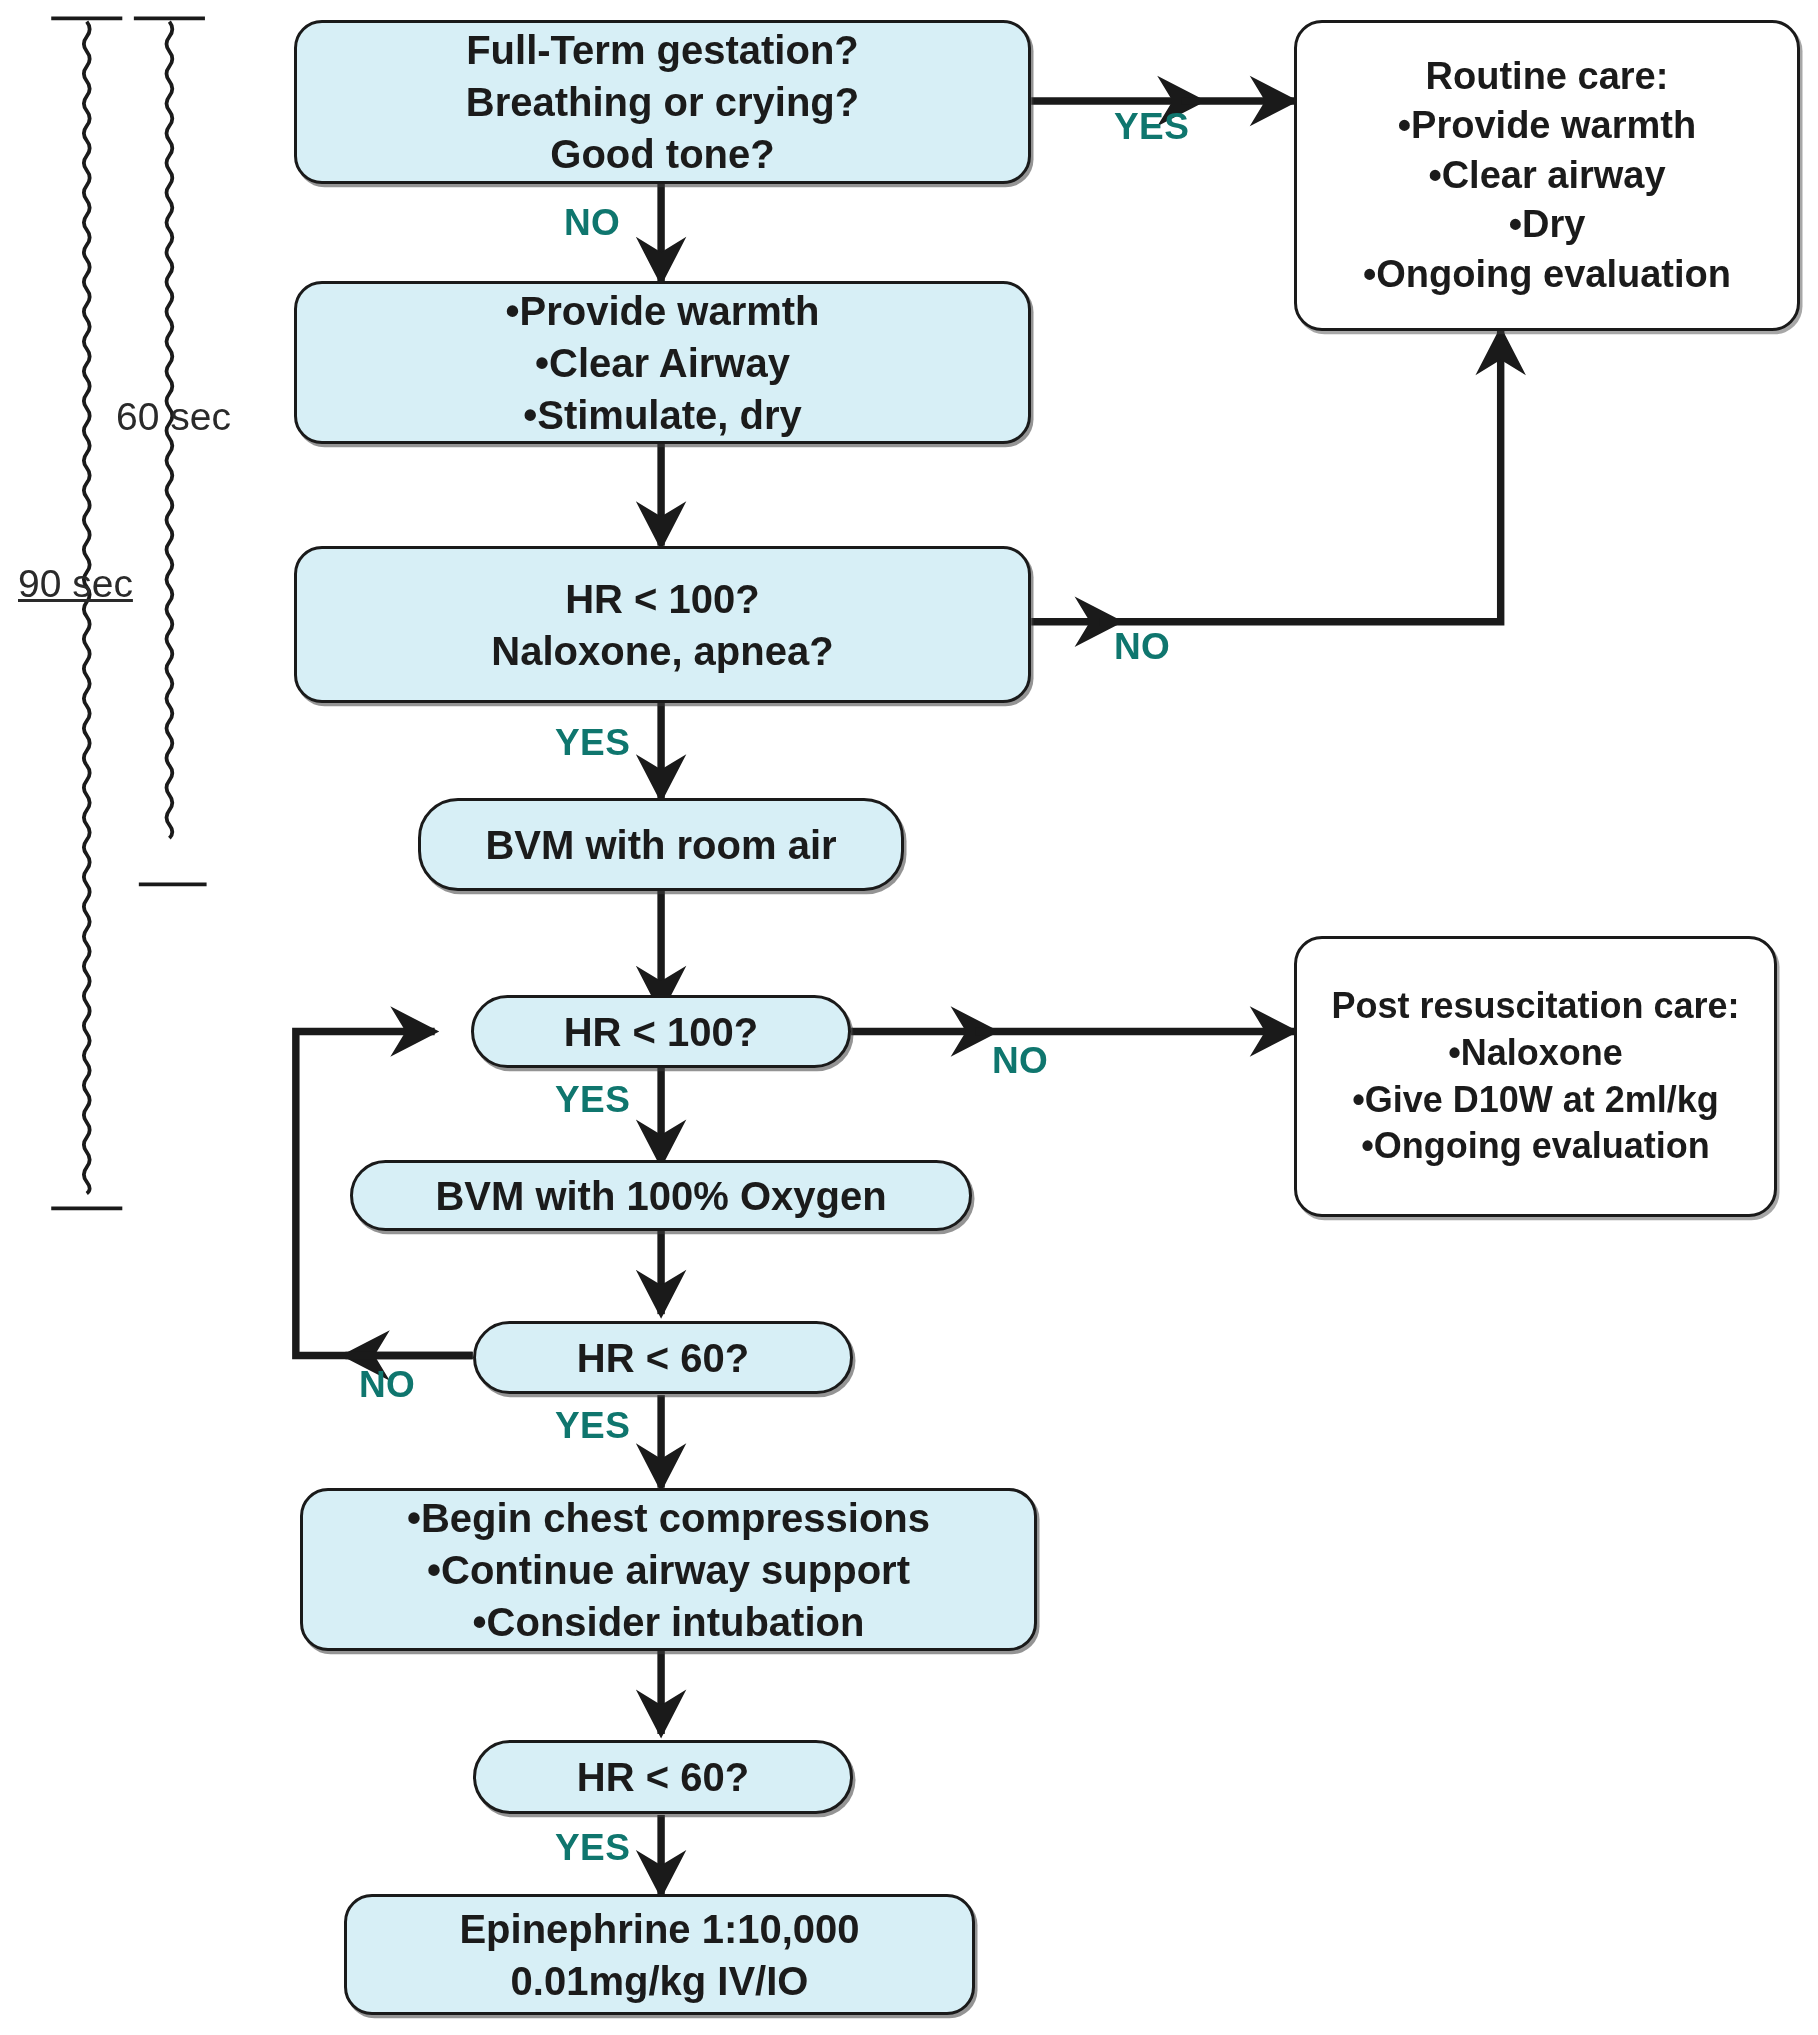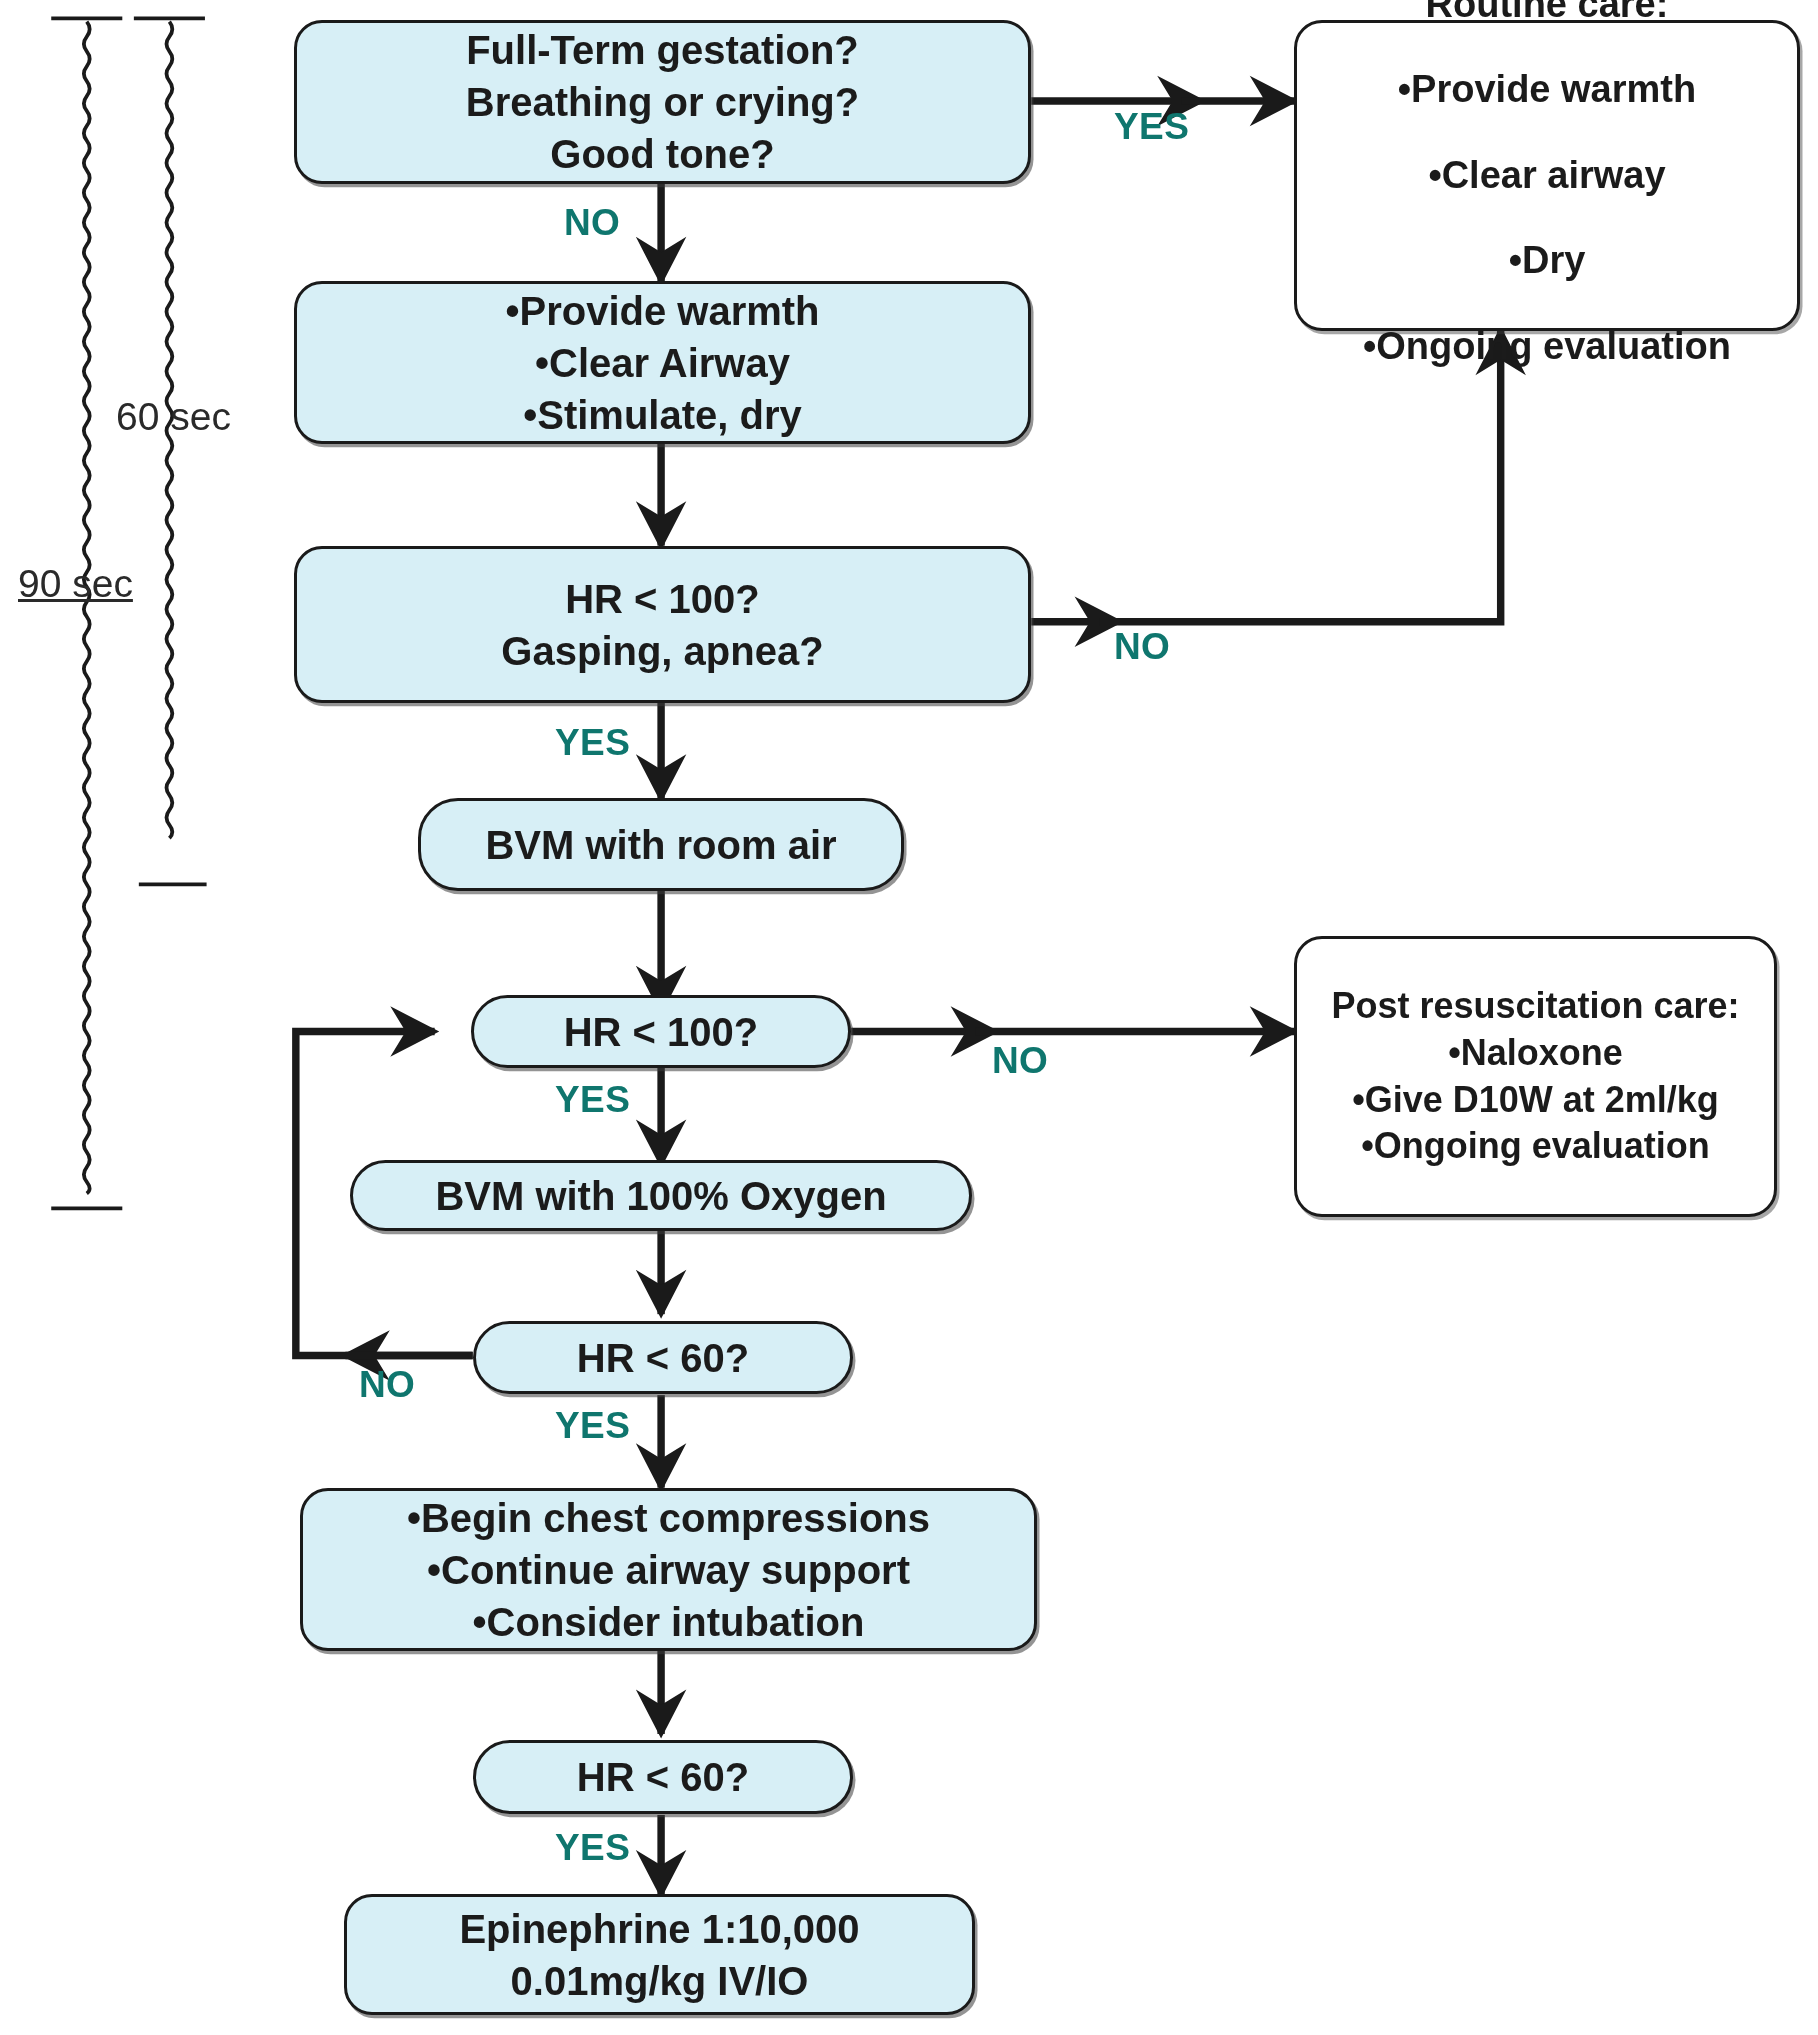--- a/index.html
+++ b/index.html
@@ -133,37 +133,37 @@
   <div class="timelabel" style="left:116px;top:395px;font-size:39px;">60 sec</div>
 
   <div class="timelabel" style="left:18px;top:562px;font-size:39px;text-decoration:underline;">90 sec</div>
 
   <div class="nodebox r-lg" style="left:294px;top:20px;width:737px;height:164px;font-size:40px;">
     <span class="ln">Full-Term gestation?</span>
     <span class="ln">Breathing or crying?</span>
     <span class="ln">Good tone?</span>
   </div>
 
-  <div class="nodebox plain r-lg" style="left:1294px;top:20px;width:506px;height:311px;font-size:38px;box-shadow:2.5px 3.3px 0 rgba(60,60,60,0.45);gap:36px;">
+  <div class="nodebox plain r-lg" style="left:1294px;top:20px;width:506px;height:311px;font-size:38px;box-shadow:2.5px 3.3px 0 rgba(60,60,60,0.45);">
     <span class="ln">Routine care:</span>
     <span class="ln">•Provide warmth</span>
     <span class="ln">•Clear airway</span>
     <span class="ln">•Dry</span>
     <span class="ln">•Ongoing evaluation</span>
   </div>
 
   <div class="nodebox r-lg" style="left:294px;top:281px;width:737px;height:163px;font-size:40px;">
     <span class="ln">•Provide warmth</span>
     <span class="ln">•Clear Airway</span>
     <span class="ln">•Stimulate, dry</span>
   </div>
 
   <div class="nodebox r-lg" style="left:294px;top:546px;width:737px;height:157px;font-size:40px;">
     <span class="ln">HR &lt; 100?</span>
-    <span class="ln">Gasping, apnea?</span>
+    <span class="ln">Naloxone, apnea?</span>
   </div>
 
   <div class="nodebox r-pill" style="left:418px;top:798px;width:486px;height:93px;font-size:40px;">
     <span class="ln">BVM with room air</span>
   </div>
 
   <div class="nodebox r-pill" style="left:471px;top:995px;width:380px;height:73px;font-size:40px;">
     <span class="ln">HR &lt; 100?</span>
   </div>
 

